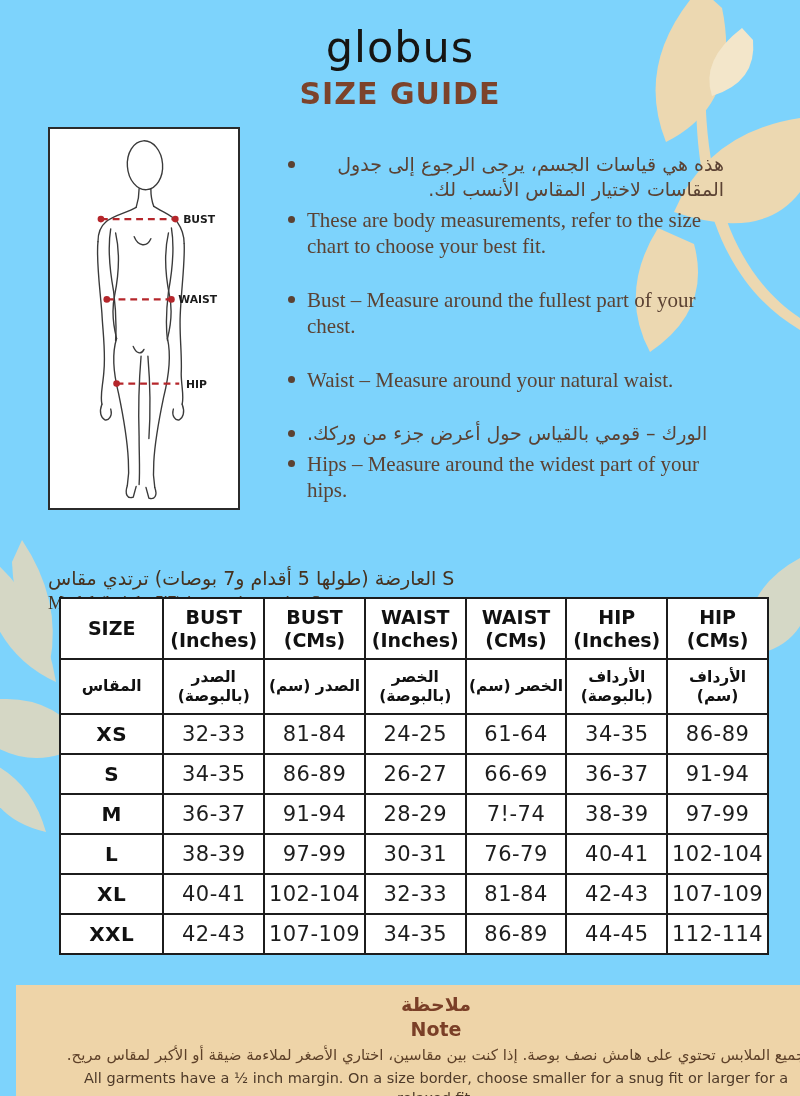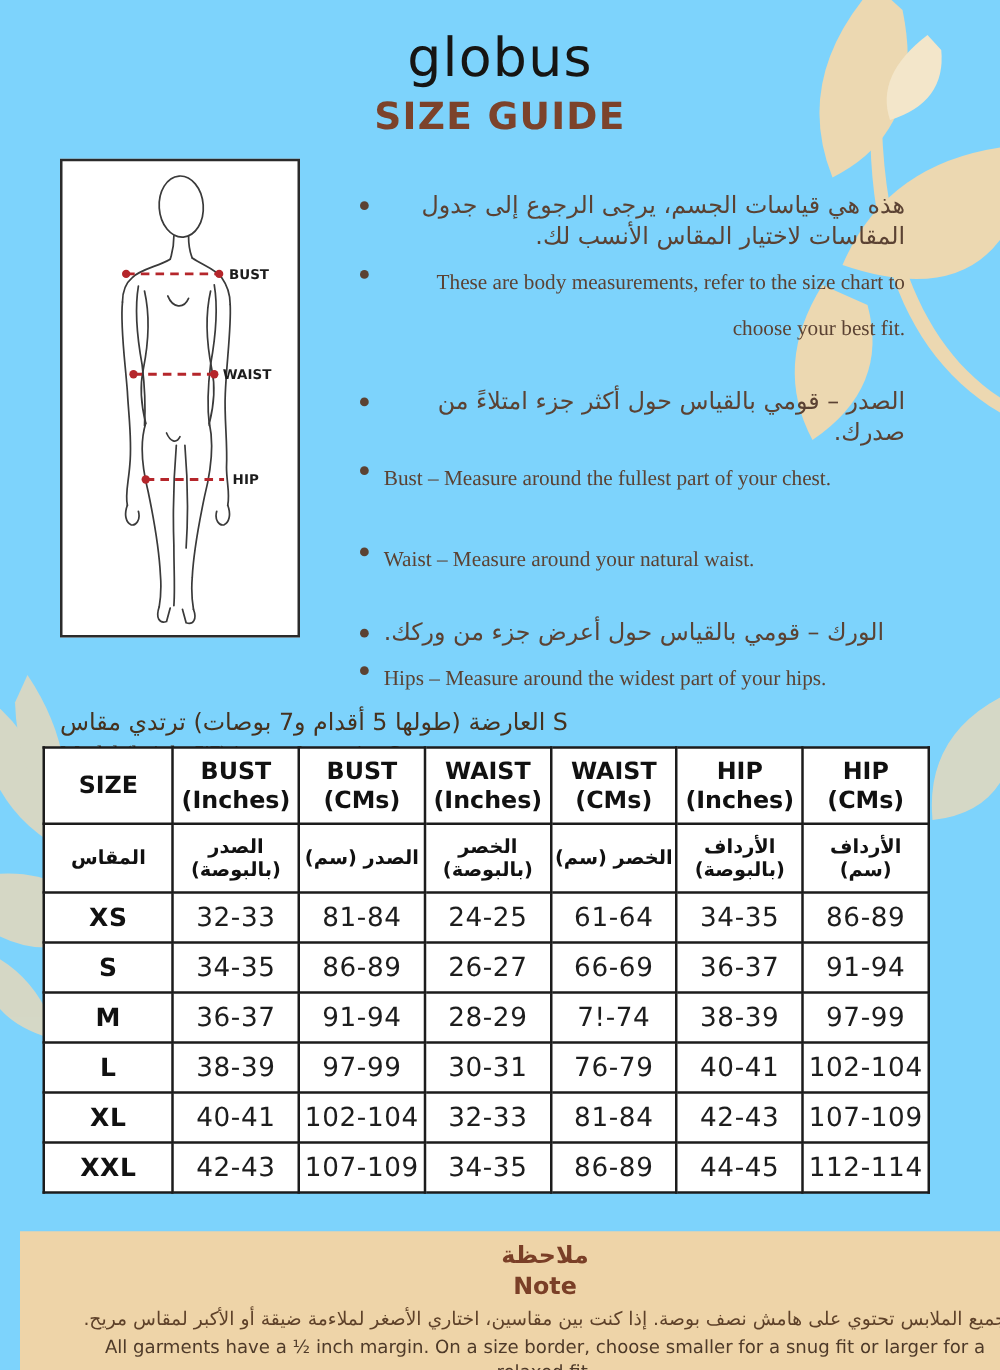--- a/index.html
+++ b/index.html
@@ -20,34 +20,34 @@
     position:absolute; top:76px; left:0; right:0; text-align:center;
     font-size:30px; font-weight:bold; letter-spacing:1px; color:#7c432b;
   }
 
   .figure-box {
     position:absolute; left:48px; top:127px; width:192px; height:383px;
     background:#ffffff; border:2px solid #2b2b2b;
   }
   .figure-box svg { width:100%; height:100%; display:block; }
 
-  .bullets { position:absolute; left:288px; top:152px; width:436px; color:#5b4233;text-align:right; }
+  .bullets { position:absolute; left:288px; top:152px; width:436px; color:#5b4233; }
   .bullet-group { margin-bottom:28px; }
   .bullet-item { display:flex; align-items:flex-start; }
   .bullet-item + .bullet-item { margin-top:5px; }
   .dot { flex:0 0 7px; width:7px; height:7px; border-radius:50%; background:#5b4233; margin:9px 12px 0 0; }
   .b-ar { font-size:19px; line-height:25px; font-family:"DejaVu Sans", sans-serif; }
-  .b-en { font-size:17px; line-height:37px; font-family:"Liberation Serif","DejaVu Serif", serif; }
+  .b-en { font-size:21px; line-height:26px; font-family:"Liberation Serif","DejaVu Serif", serif; }
 
   .model-note { position:absolute; left:48px; top:531px; width:500px; color:#46321f;margin-top:35px; }
   .model-ar { font-size:19px; line-height:25px; }
   .model-en { font-size:18px; line-height:25px; font-family:"Liberation Serif","DejaVu Serif", serif; }
 
   .size-table {
-    position:absolute; left:34px; top:597px; width:710px;
+    position:absolute; left:59px; top:597px; width:710px;
     border-collapse:collapse; table-layout:fixed;
   }
   .size-table td { border:2px solid #1c1c1c; background:#ffffff; text-align:center; vertical-align:middle; padding:2px; }
   .size-table col.c-size { width:14.6%; }
   .hrow-en td { height:61px; }
   .hrow-ar td { height:55px; }
   .drow td { height:40px; }
   .th-en { font-weight:bold; font-size:19px; color:#111111; line-height:23px; }
   .th-ar { font-weight:bold; font-size:15.5px; color:#111111; line-height:19px; }
   .l { display:block; }
@@ -141,24 +141,20 @@
           <span class="b-ar" dir="rtl">هذه هي قياسات الجسم، يرجى الرجوع إلى جدول المقاسات لاختيار المقاس الأنسب لك.</span>
         </div>
         <div class="bullet-item">
           <span class="dot"></span>
           <span class="b-en">These are body measurements, refer to the size chart to choose your best fit.</span>
         </div>
       </div>
       <div class="bullet-group">
         <div class="bullet-item">
           <span class="dot"></span>
-          <span class="b-ar" dir="rtl">الصدر – قومي بالقياس حول أكثر جزء امتلاءً من صدرك.</span>
-        </div>
-        <div class="bullet-item">
-          <span class="dot"></span>
           <span class="b-en">Bust – Measure around the fullest part of your chest.</span>
         </div>
       </div>
       <div class="bullet-group">
         <div class="bullet-item">
           <span class="dot"></span>
           <span class="b-en">Waist – Measure around your natural waist.</span>
         </div>
       </div>
       <div class="bullet-group">

